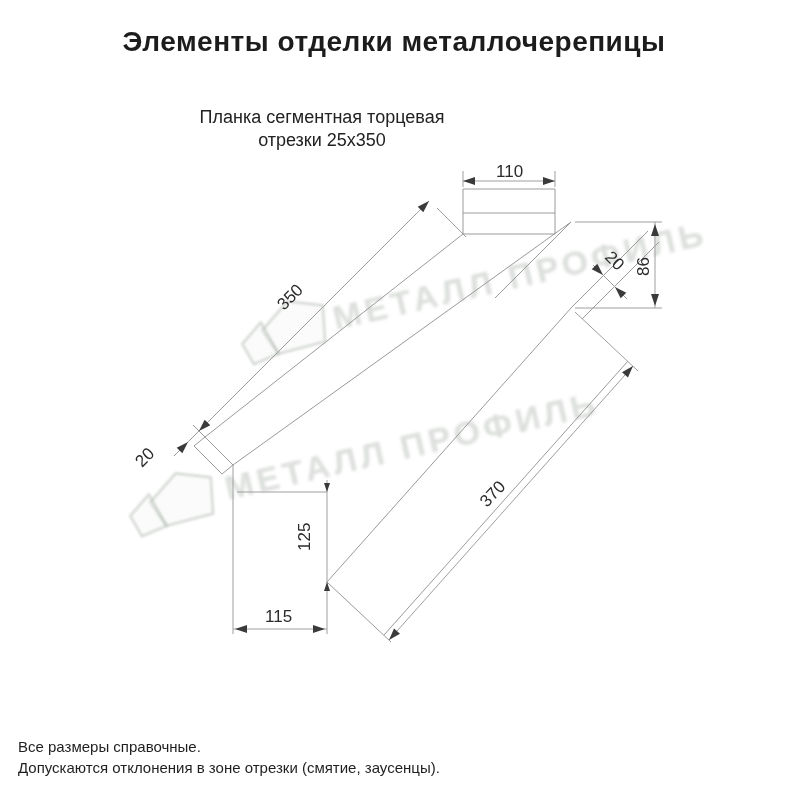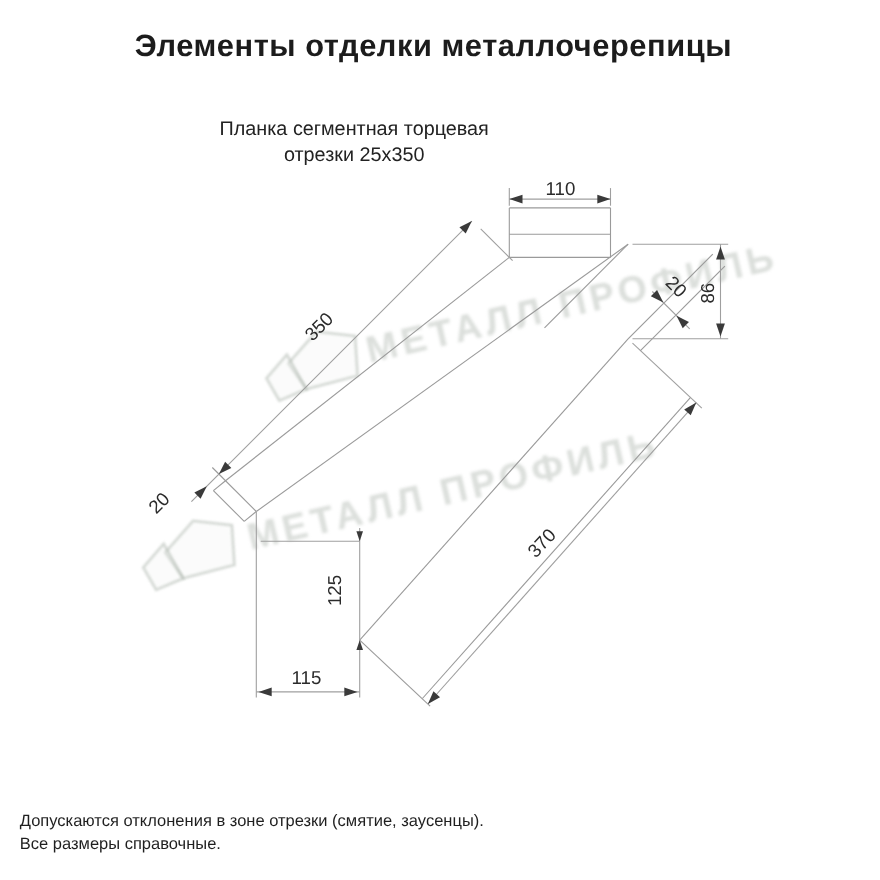--- a/index.html
+++ b/index.html
@@ -130,15 +130,15 @@
     <text class="dimtext" x="142" y="468" transform="rotate(-45 142 468)">20</text>
     <text class="dimtext" x="649" y="276" transform="rotate(-90 649 276)">86</text>
     <text class="dimtext" x="604" y="258" transform="rotate(45 604 258)">20</text>
     <text class="dimtext" x="310" y="551" transform="rotate(-90 310 551)">125</text>
     <text class="dimtext" x="265" y="622">115</text>
     <text class="dimtext" x="487" y="508" transform="rotate(-47 487 508)">370</text>
   </g>
 </svg>
 
 <div class="footer">
+  <div>Все размеры справочные.</div>
   <div>Допускаются отклонения в зоне отрезки (смятие, заусенцы).</div>
-  <div>Все размеры справочные.</div>
 </div>
 
 </body></html>

